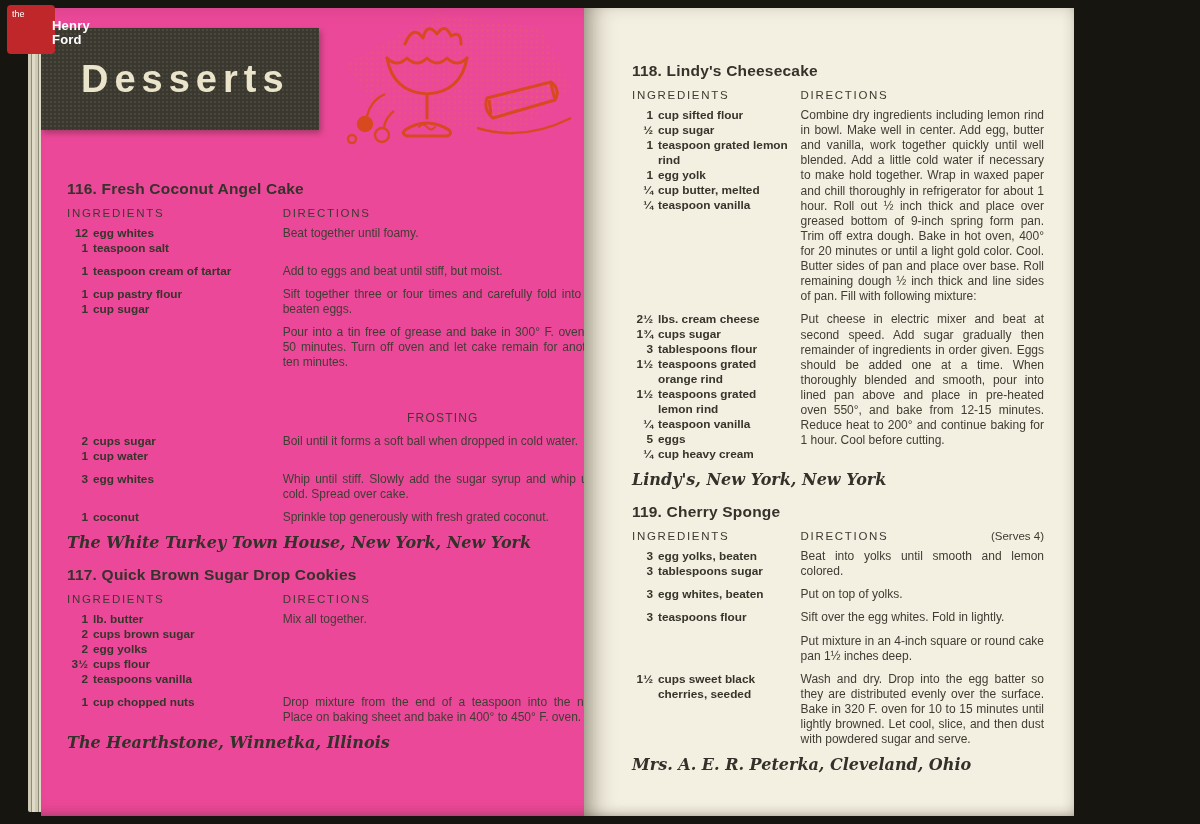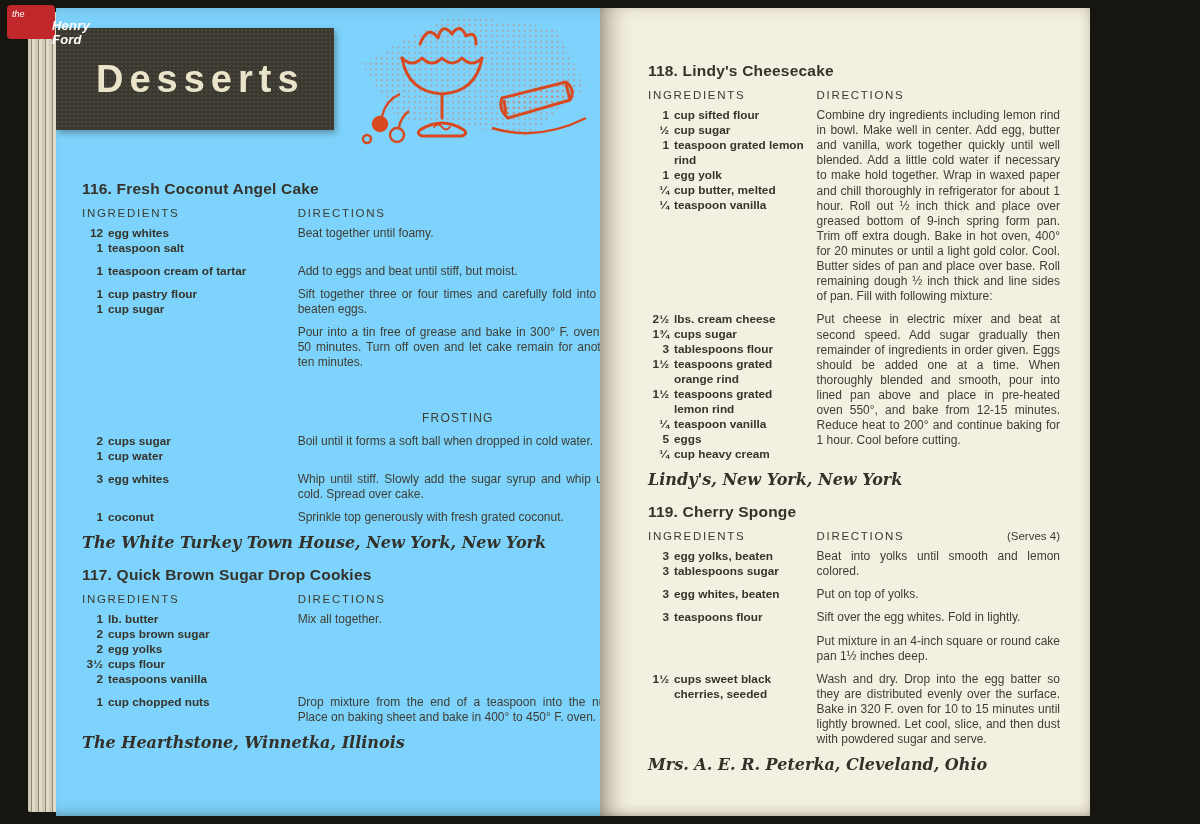--- a/index.html
+++ b/index.html
@@ -8,44 +8,43 @@
     position:relative; overflow:hidden;
     background:#17150f;
     font-family:"Liberation Sans", sans-serif;
     color:#3c3a30;
   }
   .stage { position:absolute; inset:0; }
 
   
   .hf-logo {
     position:absolute; left:7px; top:5px; z-index:9;
-    width:48px; height:34px; background:#c0272a; border-radius:4px;
+    width:48px; height:49px; background:#c0272a; border-radius:4px;
     color:#ffffff; padding:5px 5px; display:flex; flex-direction:column;
     line-height:1.05;
-    font-style:italic;
   }
   .hf-the  { font-size:9px; font-weight:normal; }
   .hf-word { font-size:13px; font-weight:bold; letter-spacing:.2px;padding-left:40px; }
 
   
   .book-edge {
     position:absolute; left:28px; top:12px; width:28px; height:800px;
     background:repeating-linear-gradient(90deg,
       #cfcab6 0 3px, #8f8b79 3px 4px, #e0dbc7 4px 7px);
     border-radius:2px 0 0 2px;
   }
 
   .page { position:absolute; top:8px; height:808px; overflow:hidden; }
   .page-left  {
-    left:56px; width:590px; background:#7dd3fc;
+    left:41px; width:590px; background:#ec4899;
     box-shadow: inset -16px 0 24px -12px rgba(55,45,25,.55),
                 inset 0 -8px 12px -8px rgba(55,45,25,.35);
   }
   .page-right {
-    left:600px; width:490px; background:#f3efe1;
+    left:584px; width:490px; background:#f3efe1;
     box-shadow: inset 18px 0 26px -14px rgba(55,45,25,.6),
                 inset -8px 0 14px -10px rgba(55,45,25,.3),
                 inset 0 -8px 12px -8px rgba(55,45,25,.3);
   }
 
   
   .banner {
     position:absolute; left:0; top:20px; width:278px; height:102px;
     background-color:#3a382f;
     background-image: radial-gradient(rgba(236,231,210,.09) 1px, transparent 1.4px);

